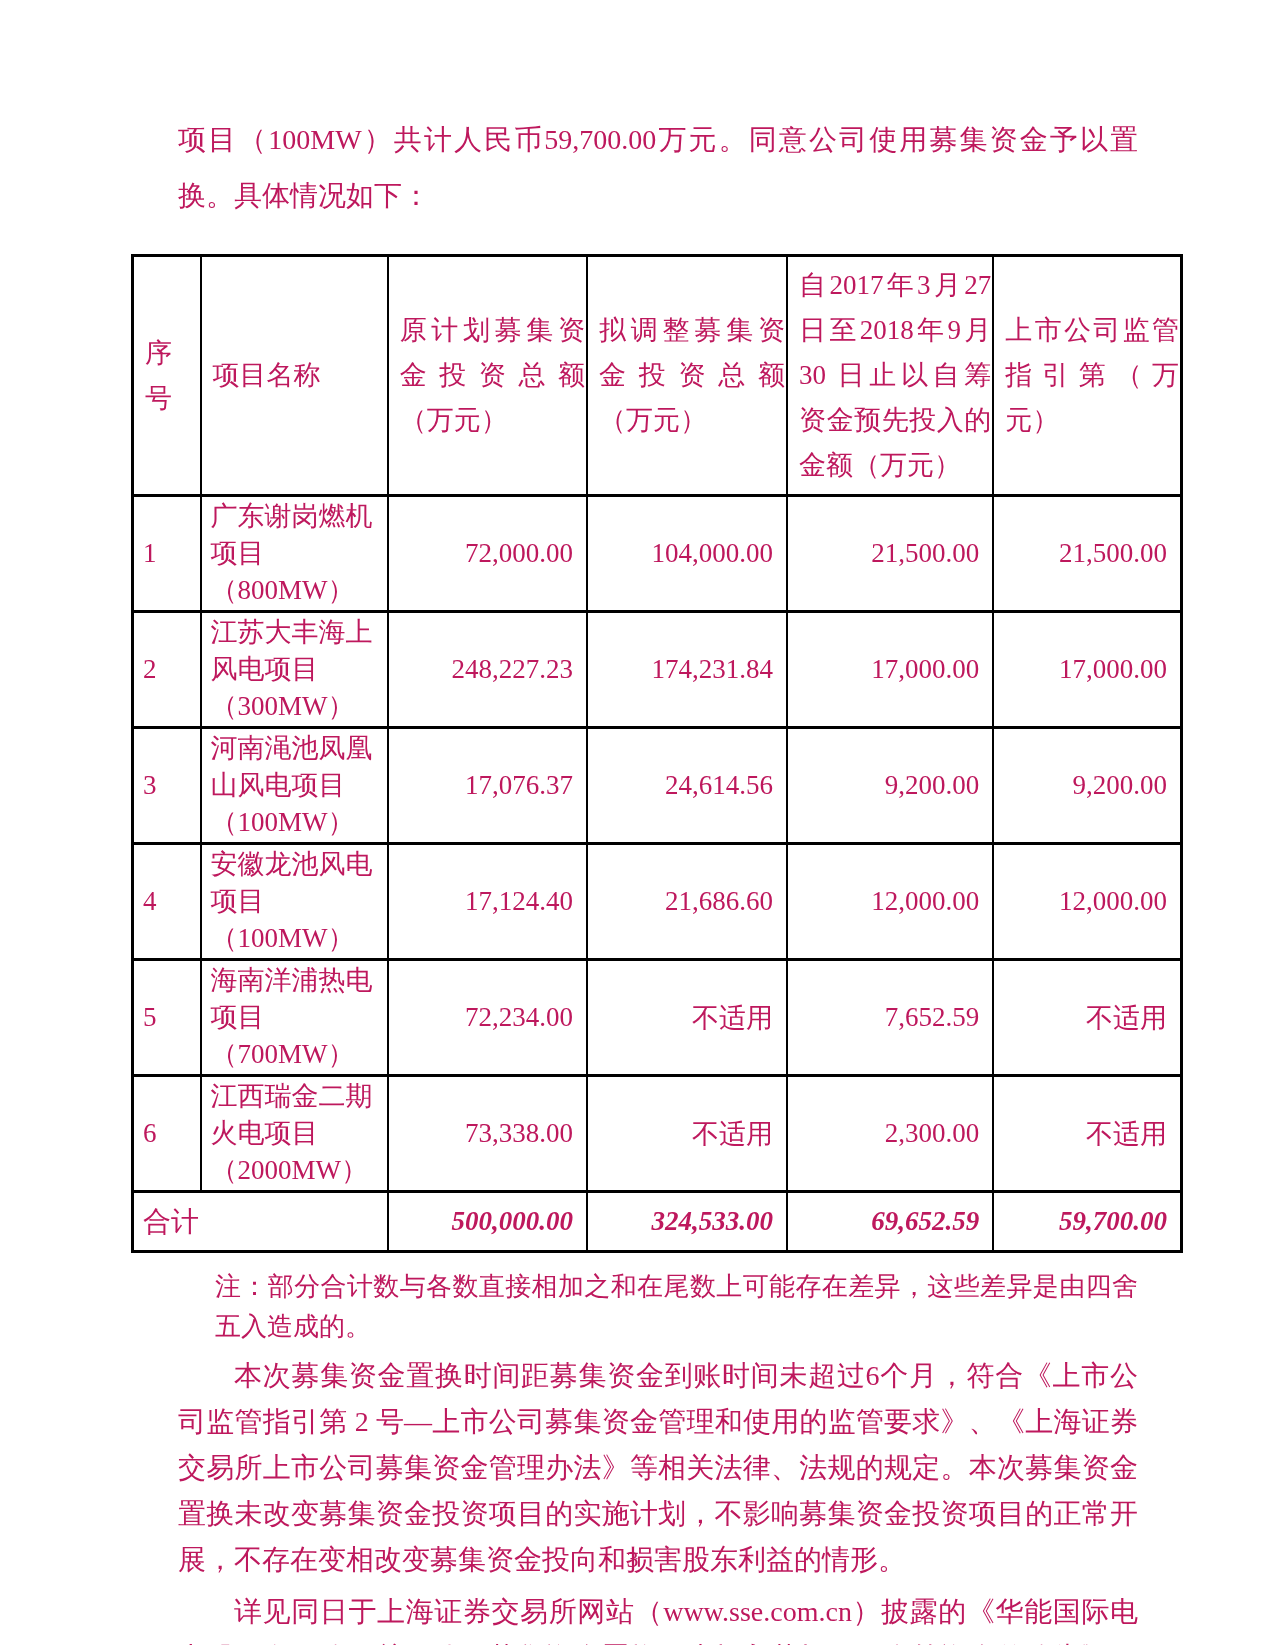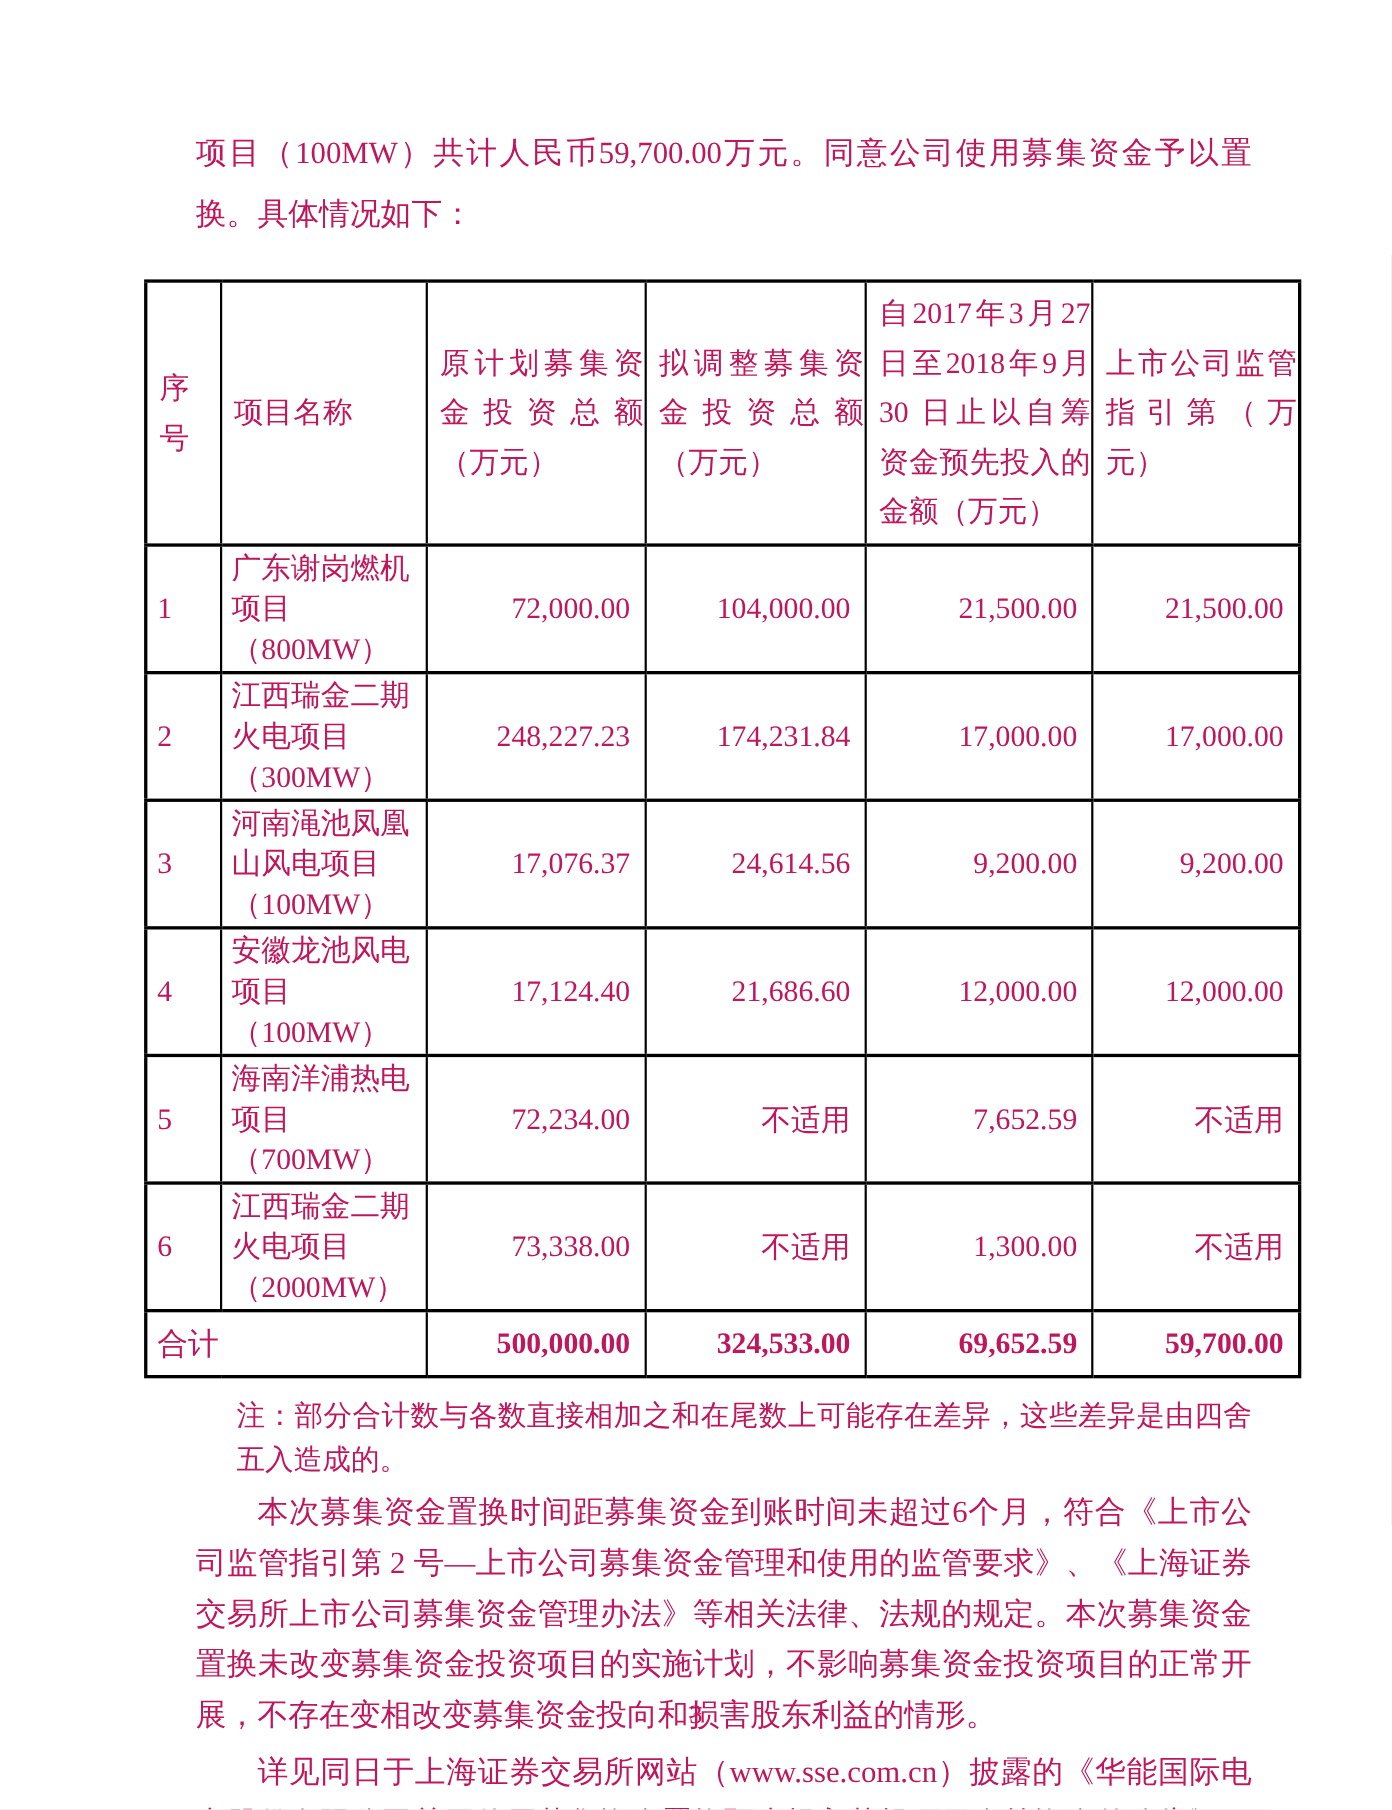--- a/index.html
+++ b/index.html
@@ -53,21 +53,21 @@
   }
   .c-num {
     font-size:27px; text-align:right; vertical-align:middle;
     padding-right:13px;
   }
   tr.total-row { height:60px; }
   .c-total-label {
     font-size:28px; font-weight:bold; text-align:left; vertical-align:middle;
     padding-left:9px;
   }
-  tr.total-row .c-num { font-weight:bold; }
+  tr.total-row .c-num { font-weight:bold;font-style:italic; }
 
   .note {
     margin:14px 0 0 37px;
     font-size:26px; line-height:40px;
     text-align:justify;
   }
   .body-para {
     margin:6px 0 0 0;
     font-size:28px; line-height:46px;
     text-align:justify;
@@ -109,21 +109,21 @@
         <tr class="data-row">
           <td class="c-no">1</td>
           <td class="c-name">广东谢岗燃机项目 （800MW）</td>
           <td class="c-num">72,000.00</td>
           <td class="c-num">104,000.00</td>
           <td class="c-num">21,500.00</td>
           <td class="c-num">21,500.00</td>
         </tr>
         <tr class="data-row">
           <td class="c-no">2</td>
-          <td class="c-name">江西瑞金二期火电项目 （300MW）</td>
+          <td class="c-name">江苏大丰海上风电项目 （300MW）</td>
           <td class="c-num">248,227.23</td>
           <td class="c-num">174,231.84</td>
           <td class="c-num">17,000.00</td>
           <td class="c-num">17,000.00</td>
         </tr>
         <tr class="data-row">
           <td class="c-no">3</td>
           <td class="c-name">河南渑池凤凰山风电项目 （100MW）</td>
           <td class="c-num">17,076.37</td>
           <td class="c-num">24,614.56</td>
@@ -144,21 +144,21 @@
           <td class="c-num">72,234.00</td>
           <td class="c-num">不适用</td>
           <td class="c-num">7,652.59</td>
           <td class="c-num">不适用</td>
         </tr>
         <tr class="data-row">
           <td class="c-no">6</td>
           <td class="c-name">江西瑞金二期火电项目 （2000MW）</td>
           <td class="c-num">73,338.00</td>
           <td class="c-num">不适用</td>
-          <td class="c-num">1,300.00</td>
+          <td class="c-num">2,300.00</td>
           <td class="c-num">不适用</td>
         </tr>
         <tr class="total-row">
           <td class="c-total-label" colspan="2">合计</td>
           <td class="c-num">500,000.00</td>
           <td class="c-num">324,533.00</td>
           <td class="c-num">69,652.59</td>
           <td class="c-num">59,700.00</td>
         </tr>
       </tbody>

